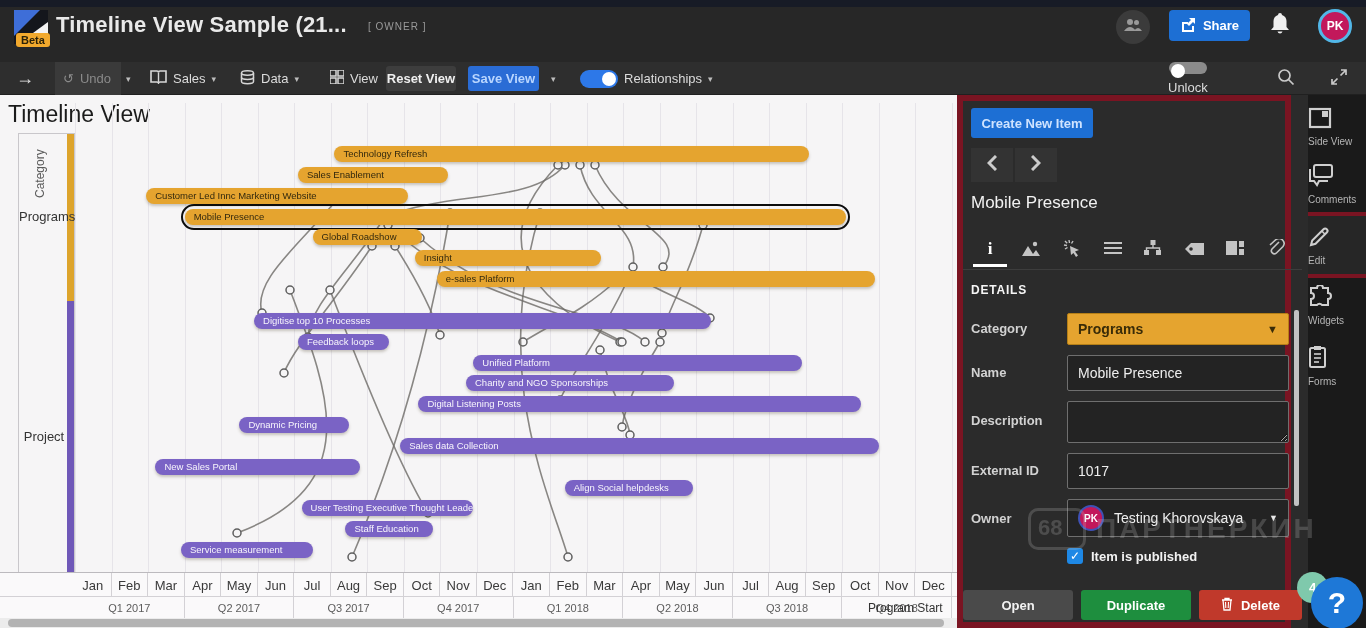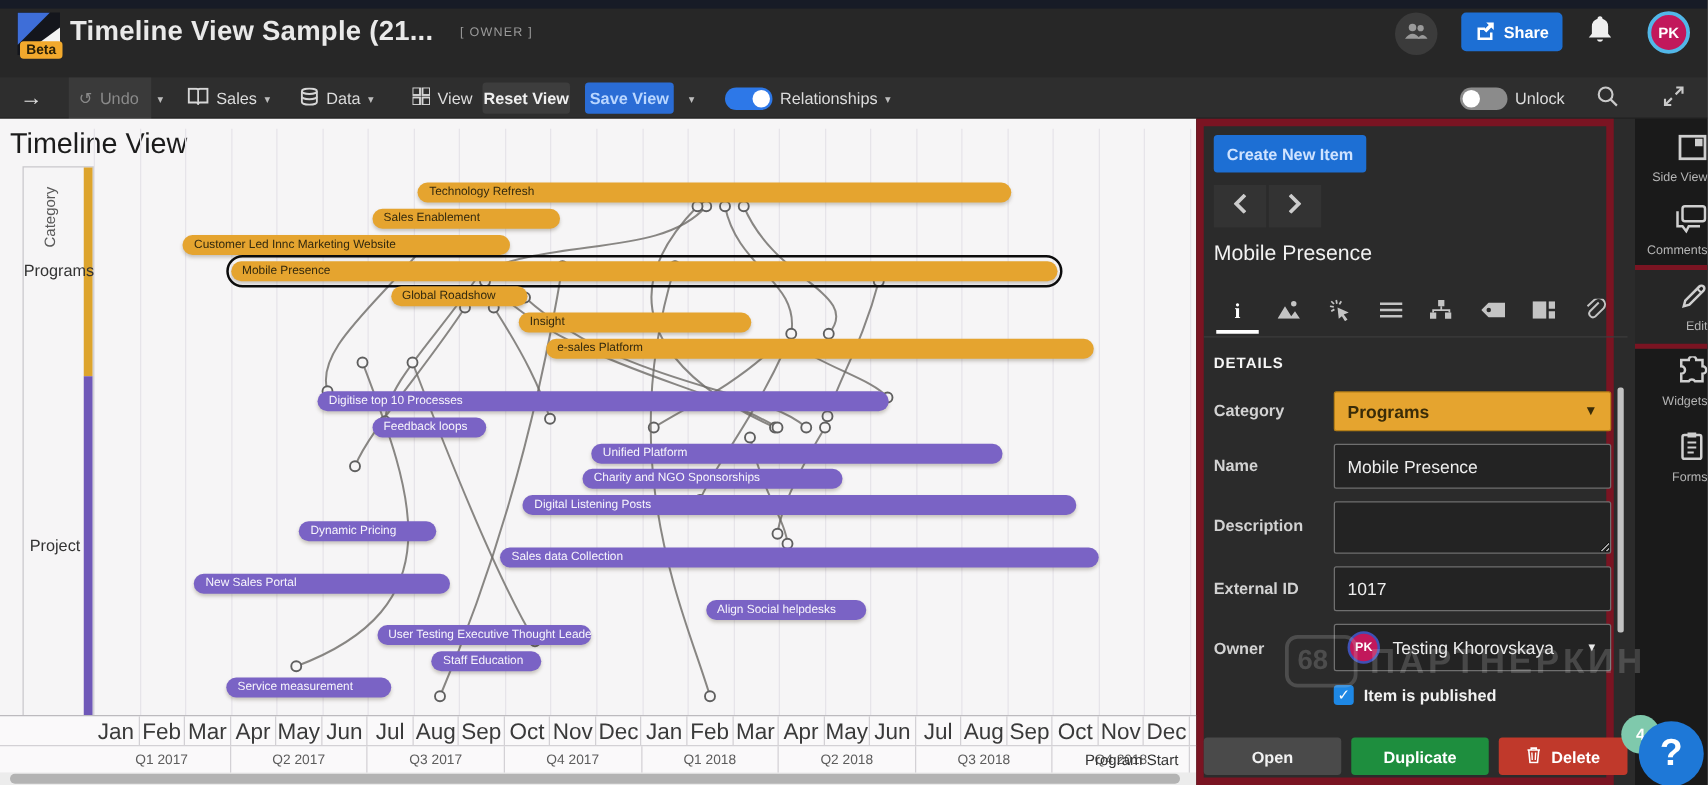--- a/index.html
+++ b/index.html
@@ -26,41 +26,41 @@
   .caret { font-size:9px; color:#bdbdbd; }
   #undo-group { left:55px; width:66px; background:#3a3a3a; padding:0 8px; color:#8a8a8a; }
   #fwd-arrow { position:absolute; left:16px; top:62px; height:33px; display:flex; align-items:center; color:#e0e0e0; font-size:18px; }
   .btn { border-radius:3px; font-weight:bold; font-size:13px; display:flex; align-items:center; justify-content:center; cursor:pointer; }
   #reset-view { position:absolute; left:386px; top:66px; width:70px; height:25px; background:#3d3d3d; color:#f0f0f0; }
   #save-view { position:absolute; left:468px; top:66px; width:71px; height:25px; background:#2a6cd5; color:#b9d6ff; }
   .toggle { width:38px; height:18px; border-radius:9px; position:relative; }
   .toggle .knob { position:absolute; top:2px; width:14px; height:14px; border-radius:50%; background:#fff; }
   .toggle.on { background:#2d78e8; } .toggle.on .knob { right:2px; }
   .toggle.off { background:#8b8b8b; } .toggle.off .knob { left:2px; }
-  #unlock-wrap { left:1168px; } #search-btn { position:absolute; left:1277px; top:68px;} #expand-btn { position:absolute; left:1330px; top:68px;}
+  #unlock-wrap { left:1168px;flex-direction:column; } #search-btn { position:absolute; left:1277px; top:68px;} #expand-btn { position:absolute; left:1330px; top:68px;}
 
   
   #chart { position:absolute; left:0; top:95px; width:957px; height:533px; background:#f6f5f6; overflow:hidden; }
   #chart-title { position:absolute; left:8px; top:6px; color:#1b1b1b; font-size:23px; }
   .gridline { position:absolute; top:8px; width:1px; height:469px; background:#e6e4e9; }
   #curves { position:absolute; left:0; top:0; z-index:1; }
   #bars { position:absolute; left:0; top:0; width:957px; height:477px; z-index:2; }
   .bar { position:absolute; height:16px; border-radius:8px; font-size:9.5px; line-height:16px; padding-left:9px; white-space:nowrap; overflow:hidden; box-shadow:0 2px 3px rgba(90,80,60,.3); }
   .bar.cat-Programs { background:#e5a42f; color:#33290e; }
   .bar.cat-Project { background:#7a63c5; color:#f7f5fc; }
   .bar.selected { overflow:visible; }
   .bar.selected::after { content:''; position:absolute; left:-4px; right:-4px; top:-5px; bottom:-5px; border:2.5px solid #0c0c0c; border-radius:13px; }
   #axis-col { position:absolute; left:18px; top:38px; width:57px; height:447px; border:1px solid #c9c7cb; z-index:3; }
   #axis-col .stripe { position:absolute; right:0; width:7px; }
   #stripe-programs { top:0; height:167px; background:#dda42c; }
   #stripe-project { top:167px; height:280px; background:#6f58b8; }
   #cat-axis-label { position:absolute; left:14px; top:64px; transform:rotate(-90deg); transform-origin:left top; color:#5a5a5a; font-size:12px; }
   .cat-label { position:absolute; left:0; width:50px; text-align:center; color:#333; font-size:13px; }
   #month-band { position:absolute; left:0; top:477px; width:957px; height:24px; border-top:1px solid #bcbabe; z-index:3; background:#faf9fa;}
-  .month-cell { position:absolute; top:0; height:24px; border-right:1px solid #d3d1d5; color:#3a3a3a; font-size:18px; display:flex; align-items:center; justify-content:center; }
+  .month-cell { position:absolute; top:0; height:24px; border-right:1px solid #d3d1d5; color:#3a3a3a; font-size:13px; display:flex; align-items:center; justify-content:center; }
   #quarter-band { position:absolute; left:0; top:501px; width:957px; height:22px; border-top:1px solid #d3d1d5; z-index:3; background:#faf9fa;}
   .quarter-cell { position:absolute; top:0; height:22px; border-right:1px solid #d3d1d5; color:#5c5c5c; font-size:11px; display:flex; align-items:center; justify-content:center; }
   #program-start { position:absolute; left:868px; top:506px; color:#333; font-size:12px; z-index:4; }
   #hscroll { position:absolute; left:0; top:523px; width:957px; height:10px; background:#ececec; z-index:4; }
   #hscroll .thumb { position:absolute; left:8px; top:1px; width:936px; height:8px; background:#b3b3b3; border-radius:4px; }
 
   
   #panel { position:absolute; left:957px; top:95px; width:334px; height:533px; background:#2b2b2b; border:6px solid #7a1422; }
   #create-btn { position:absolute; left:8px; top:7px; width:122px; height:30px; background:#1d6fd4; color:#cfe3ff; }
   #pager { position:absolute; left:8px; top:47px; width:323px; height:34px; display:flex; gap:2px; }
@@ -86,21 +86,21 @@
   #pub-check { width:16px; height:16px; background:#1e88e5; border-radius:3px; color:#fff; font-size:12px; display:flex; align-items:center; justify-content:center; }
   #pub-label { color:#f2f2f2; font-size:13px; font-weight:bold; }
   #panel-buttons { position:absolute; left:0px; top:489px; width:339px; display:flex; gap:8px; }
   #open-btn { width:110px; height:30px; background:#4a4a4a; color:#f2f2f2; }
   #dup-btn { width:110px; height:30px; background:#1e8e3e; color:#fff; }
   #del-btn { flex:1; height:30px; background:#c0392b; color:#fff; gap:8px; }
   #panel-scroll { position:absolute; left:331px; top:209px; width:5px; height:196px; background:#c2c2c2; border-radius:2px; }
 
   
   #sidebar { position:absolute; left:1308px; top:95px; width:58px; height:533px; background:#1a1a1a; }
-  .side-item { position:absolute; left:0; width:58px; text-align:right; color:#cfcfcf; cursor:pointer; }
+  .side-item { position:absolute; left:0; width:58px; text-align:left; color:#cfcfcf; cursor:pointer; }
   .side-item .lbl { display:block; font-size:10px; color:#b5b5b5; margin-top:3px; }
   .side-item.active { background:#262626; border-top:4px solid #7a1422; border-bottom:4px solid #7a1422; padding:10px 0 8px; }
 
   
   #watermark { position:absolute; left:1028px; top:508px; display:flex; align-items:center; gap:10px; z-index:9; pointer-events:none; }
   #watermark .wicon { width:58px; height:42px; border:3px solid rgba(200,200,200,.22); border-radius:10px; position:relative; }
   #watermark .wicon::after { content:'68'; position:absolute; left:7px; top:4px; color:rgba(200,200,200,.22); font-size:22px; font-weight:bold;}
   #watermark .wtext { color:rgba(205,205,205,.22); font-size:28px; font-weight:bold; letter-spacing:3px; }
   #count-bubble { position:absolute; left:1297px; top:572px; width:31px; height:31px; border-radius:50%; background:#7fc9ac; color:#fff; font-size:13px; font-weight:bold; display:flex; align-items:center; justify-content:center; z-index:10; }
   #help-bubble { position:absolute; left:1311px; top:577px; width:52px; height:52px; border-radius:50%; background:#1e78d7; color:#fff; font-size:30px; font-weight:bold; display:flex; align-items:center; justify-content:center; z-index:11; }

